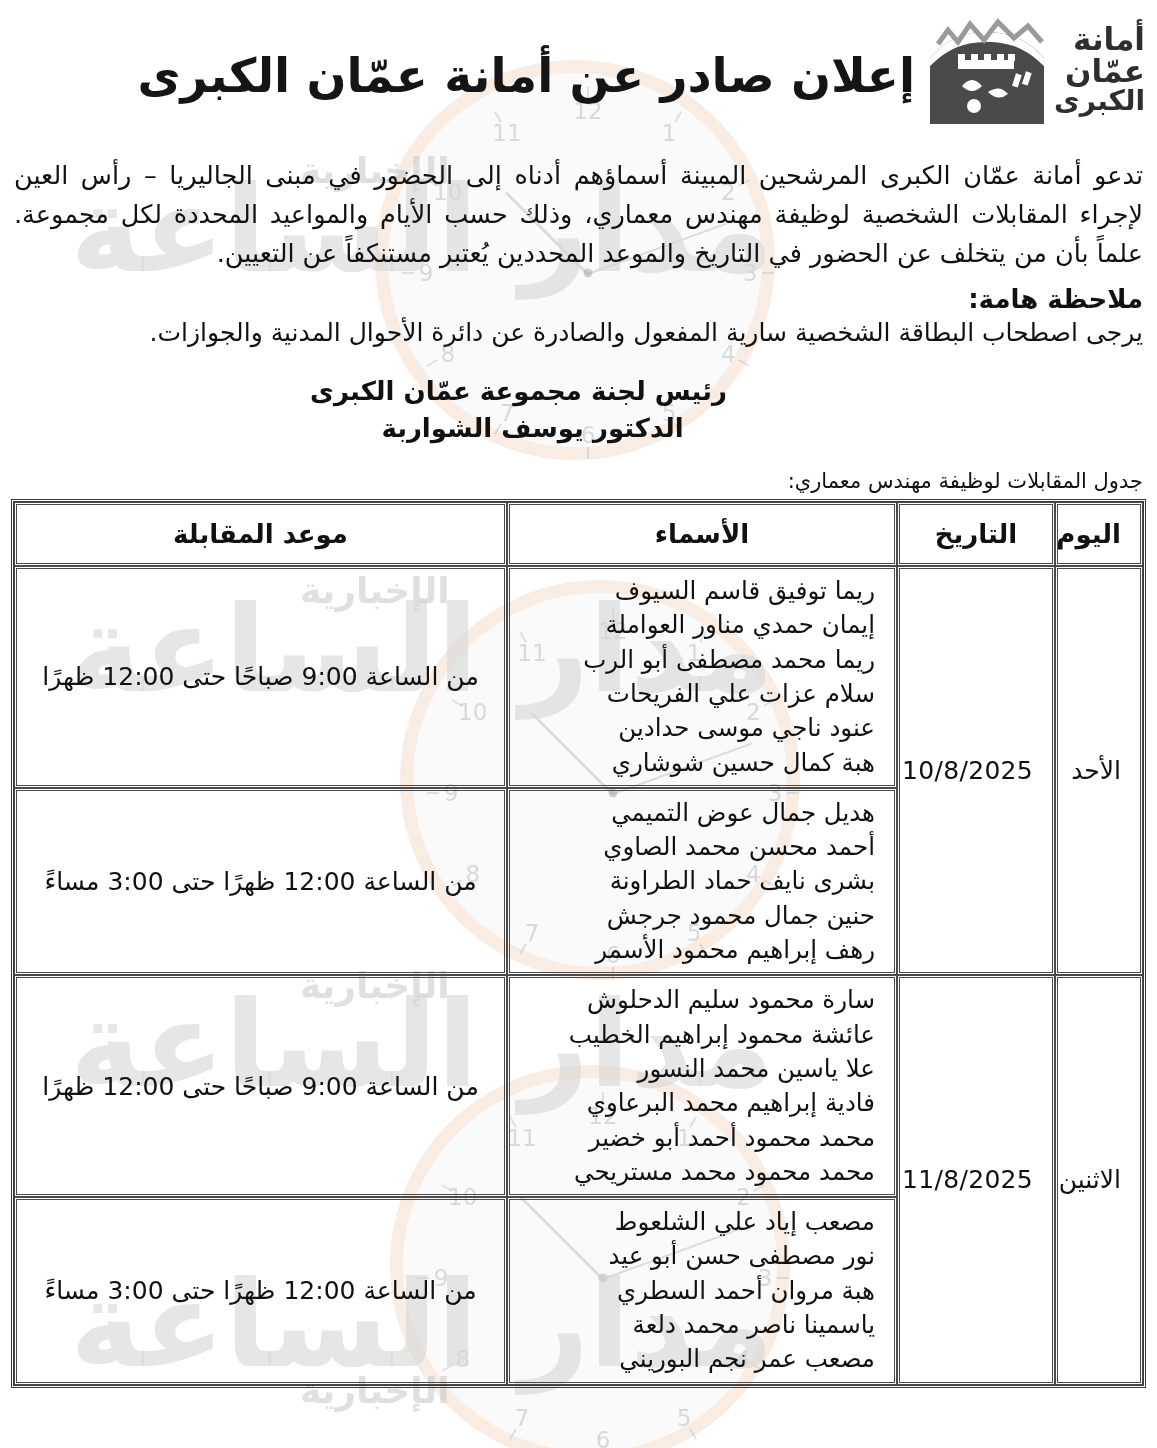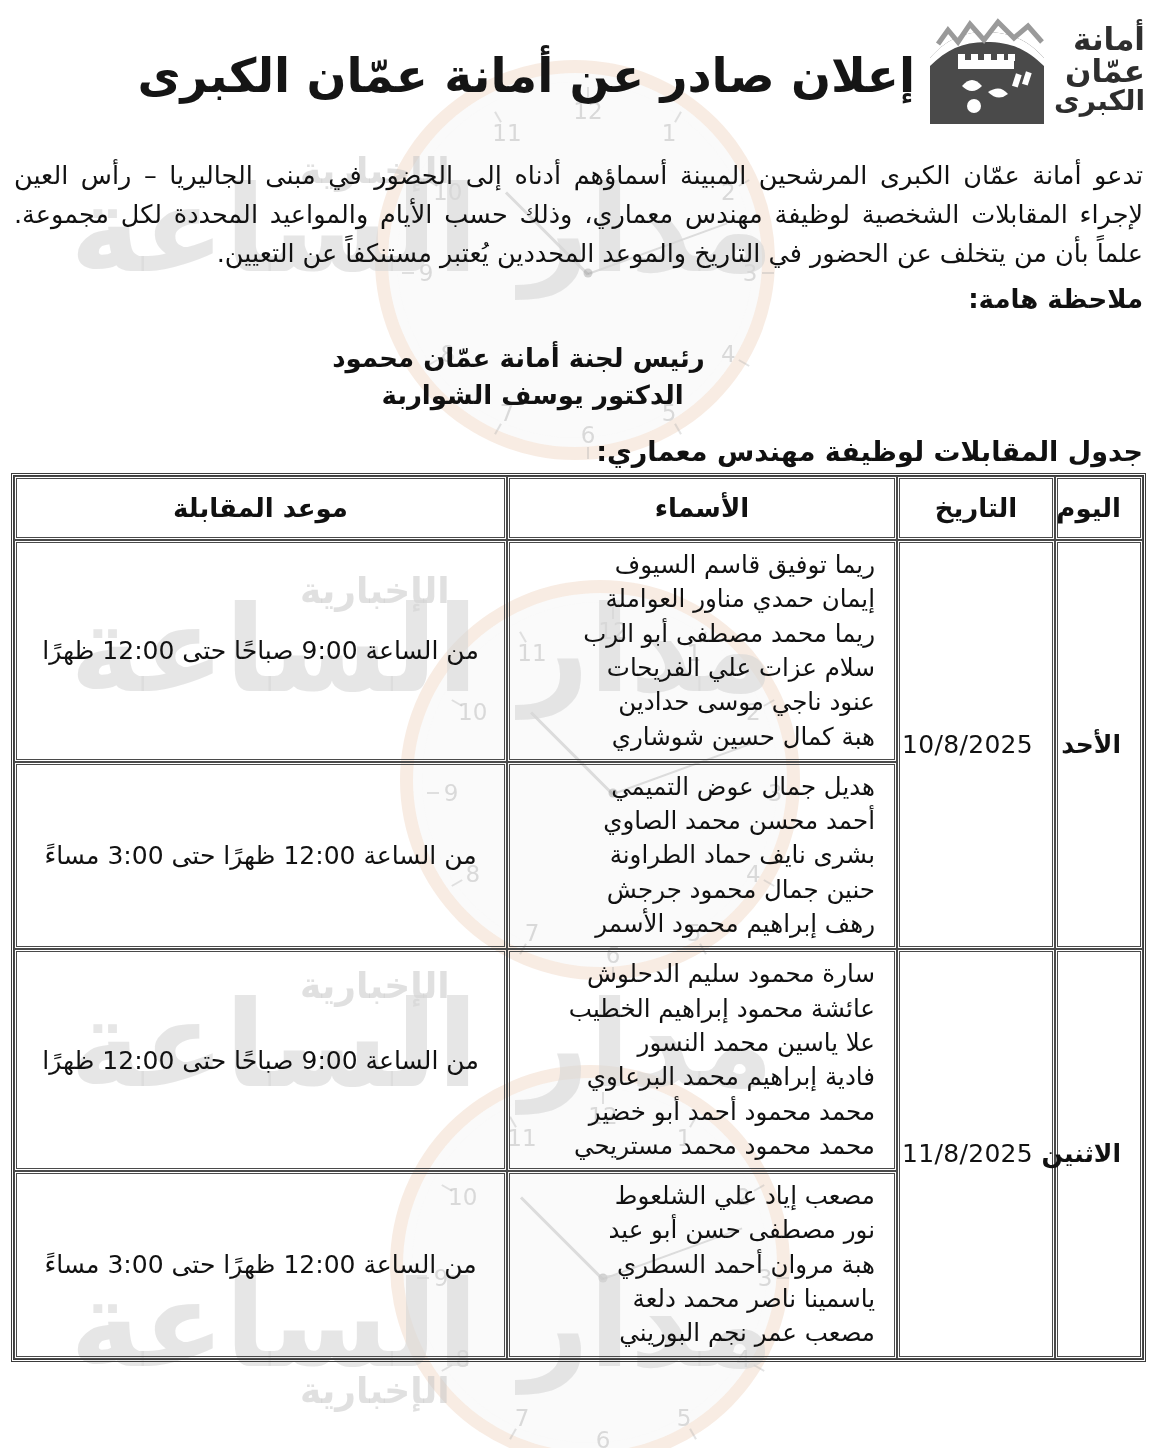--- a/index.html
+++ b/index.html
@@ -157,22 +157,22 @@
     font-size: 26px;
     font-weight: bold;
     line-height: 1.42;
     color: #111;
   }
   #sig-role  { padding-right: 120px; }
   #sig-name  { padding-right: 92px; }
 
   #table-caption {
     margin: 22px 14px 6px 14px;
-    font-size: 27px;
-    font-weight: bold;
+    font-size: 21px;
+    font-weight: normal;
     text-align: right;
   }
 
   
   #schedule-table {
     width: 1129px;
     margin: 0 auto;
     border-collapse: separate;
     border-spacing: 0;
     table-layout: fixed;
@@ -194,21 +194,21 @@
     color: #111;
   }
   .col-day   { width: 88px;  }
   .col-date  { width: 158px; }
   .col-names { width: 390px; }
   .col-time  { width: 493px; }
 
   td.cell-day, td.cell-date {
     text-align: center;
     font-size: 25px;
-    font-weight: bold;
+    font-weight: normal;
     color: #111;
   }
   td.cell-date { font-weight: normal; letter-spacing: .3px; }
 
   td.cell-names {
     text-align: right;
     font-size: 24.5px;
     line-height: 1.40;
     padding-right: 10px;
     color: #111;
@@ -360,23 +360,24 @@
             <rect x="96" y="58" width="6" height="13" transform="rotate(18 99 64)"></rect>
           </g>
         </svg>
       </div>
     </div>
   </div>
 
   <p class="para" id="intro-para"><span>تدعو أمانة عمّان الكبرى المرشحين المبينة أسماؤهم أدناه إلى الحضور في مبنى </span><b>الجاليريا – رأس العين</b><span> لإجراء المقابلات الشخصية لوظيفة </span><b>مهندس معماري</b><span>، وذلك حسب الأيام والمواعيد المحددة لكل مجموعة. علماً بأن من يتخلف عن الحضور في التاريخ والموعد المحددين يُعتبر مستنكفاً عن التعيين.</span></p>
 
   <div id="note-heading">ملاحظة هامة:</div>
+  <div id="note-body">يرجى اصطحاب البطاقة الشخصية سارية المفعول والصادرة عن دائرة الأحوال المدنية والجوازات.</div>
 
   <div id="signature">
-    <div id="sig-role">رئيس لجنة أمانة عمّان محمود</div>
+    <div id="sig-role">رئيس لجنة مجموعة عمّان الكبرى</div>
     <div id="sig-name">الدكتور يوسف الشواربة</div>
   </div>
 
   <div id="table-caption">جدول المقابلات لوظيفة مهندس معماري:</div>
 
   <table id="schedule-table">
     <colgroup>
       <col class="col-day">
       <col class="col-date">
       <col class="col-names">

